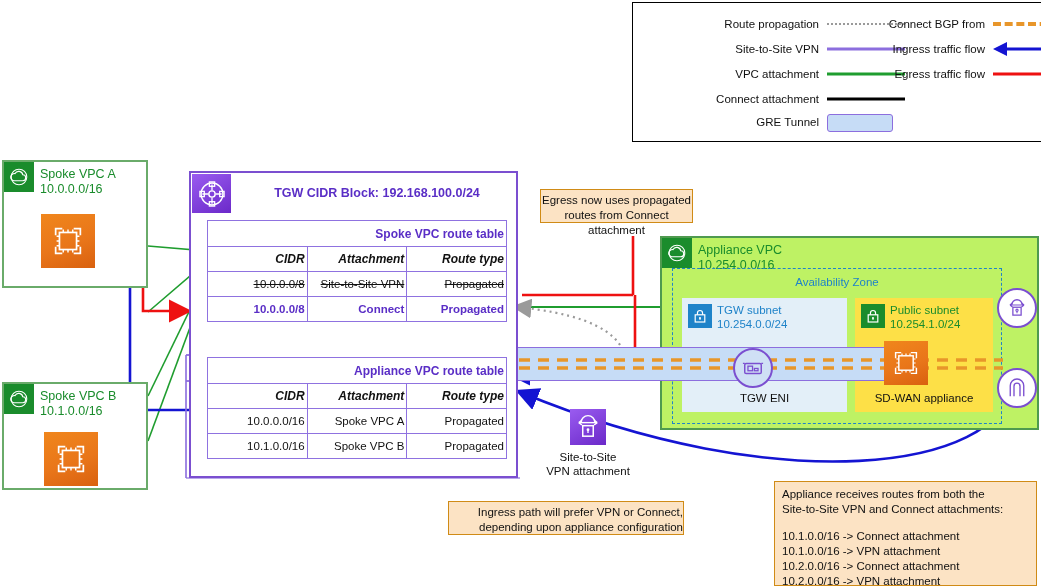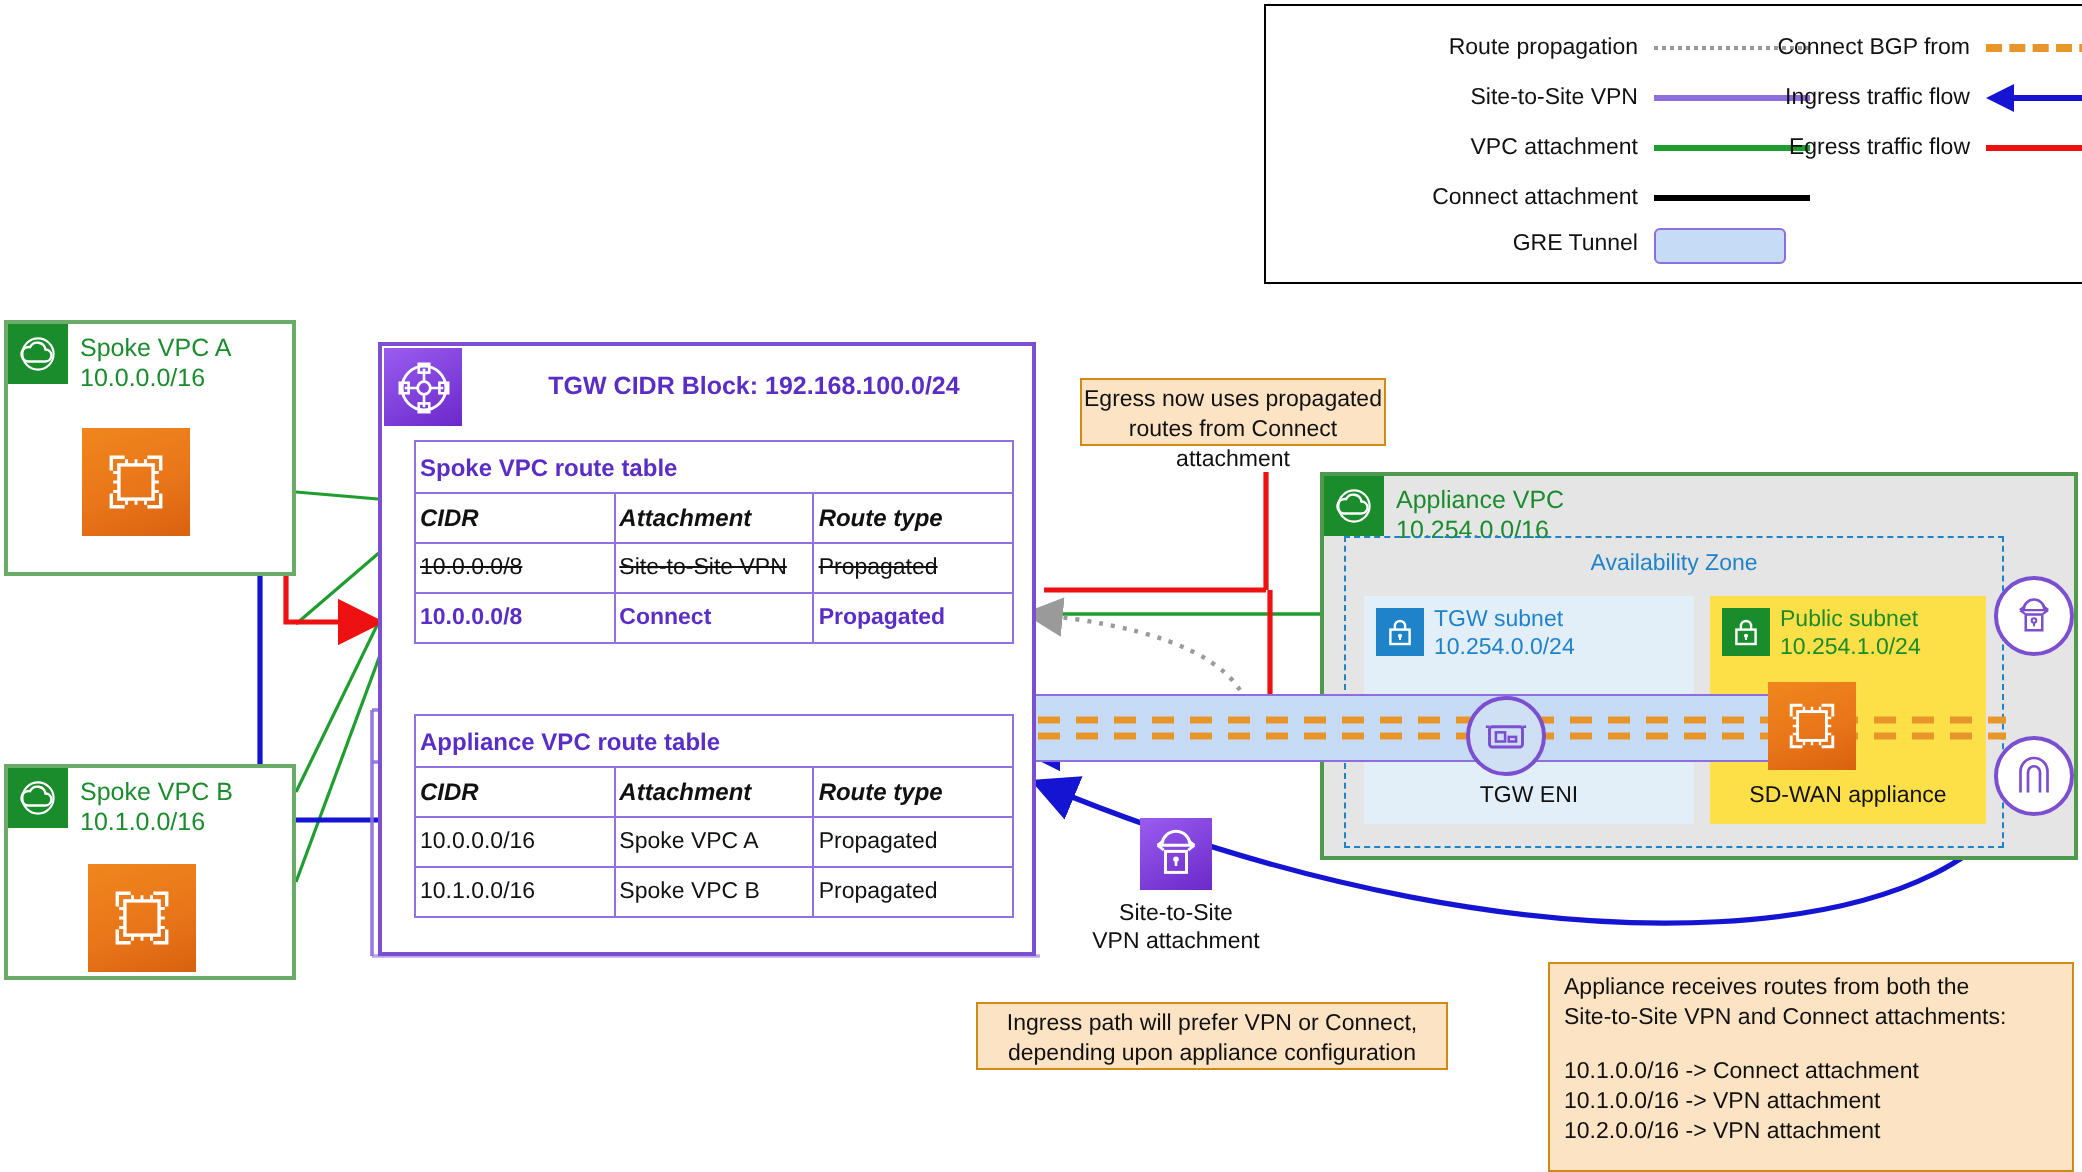--- a/index.html
+++ b/index.html
@@ -38,45 +38,45 @@
        display:flex;align-items:center;justify-content:center;}
 
   
   #tgwbox{left:189px;top:171px;width:329px;height:307px;border:2px solid #7b4fd0;background:#fff;box-sizing:border-box;}
   #tgw-icon{left:192px;top:174px;width:39px;height:39px;
     background:linear-gradient(150deg,#9a5cf0,#6b29c9);display:flex;align-items:center;justify-content:center;}
   #tgw-cidr{left:246px;top:186px;width:262px;text-align:center;color:#5a2ec6;font-weight:bold;font-size:12.5px;}
 
   
   table.rt{border-collapse:collapse;background:#fff;table-layout:fixed;}
-  table.rt td{border:1.5px solid #8f72e0;font-size:11.5px;text-align:left;height:24px;color:#111;padding:0 2px;}
+  table.rt td{border:1.5px solid #8f72e0;font-size:11.5px;text-align:right;height:24px;color:#111;padding:0 2px;}
   table.rt td.title{font-weight:bold;color:#5a2ec6;font-size:12px;height:25px;}
   table.rt td.hdr{font-style:italic;font-weight:bold;font-size:12px;color:#111;}
   table.rt td.strike{text-decoration:line-through;color:#111;}
   table.rt td.hl{color:#5a2ec6;font-weight:bold;}
 
   
-  #appvpc{left:660px;top:236px;width:379px;height:194px;border:2px solid #4f9a4f;background:#e5e5e5;box-sizing:border-box;}
+  #appvpc{left:660px;top:236px;width:379px;height:194px;border:2px solid #4f9a4f;background:#bef264;box-sizing:border-box;}
   #az{left:672px;top:268px;width:330px;height:156px;border:1.6px dashed #1f83c9;box-sizing:border-box;background:transparent;}
   #az-label{left:672px;top:276px;width:330px;text-align:center;color:#1f83c9;font-size:11.5px;}
   .subnet{position:absolute;box-sizing:border-box;}
   #tgwsub{left:682px;top:298px;width:165px;height:114px;background:#e3eff8;}
   #pubsub{left:855px;top:298px;width:138px;height:114px;background:#fde047;}
   .sn-ico{position:absolute;left:6px;top:6px;width:24px;height:24px;display:flex;align-items:center;justify-content:center;}
   .sn-title{position:absolute;left:35px;top:5px;font-size:11.5px;line-height:14px;white-space:nowrap;}
   .sn-foot{position:absolute;bottom:8px;left:0;width:100%;text-align:center;font-size:11.5px;color:#111;margin-top:40px;}
 
   
   #gre{left:505px;top:347px;width:392px;height:34px;background:#c6dcf6;border:1.5px solid #8c6ede;border-radius:7px;box-sizing:border-box;}
 
   
   .callout{position:absolute;background:#fce3c4;border:1.5px solid #d08b16;box-sizing:border-box;
            font-size:11.5px;color:#111;line-height:15px;}
   #co-egress{left:540px;top:189px;width:153px;height:34px;text-align:center;padding-top:3px;}
-  #co-ingress{left:488px;top:501px;width:236px;height:34px;text-align:center;padding-top:3px;}
+  #co-ingress{left:448px;top:501px;width:236px;height:34px;text-align:right;padding-top:3px;}
   #co-routes{left:774px;top:481px;width:263px;height:105px;padding:5px 7px;text-align:left;}
 
   
   #vpnatt{left:570px;top:409px;width:36px;height:36px;background:linear-gradient(150deg,#9a5cf0,#6b29c9);
           display:flex;align-items:center;justify-content:center;}
   #vpnatt-lbl{left:528px;top:450px;width:120px;text-align:center;font-size:11.5px;line-height:14px;color:#111;}
 
   
   .circ{position:absolute;border-radius:50%;border:2px solid #7b4fd0;background:#fff;
         display:flex;align-items:center;justify-content:center;}
@@ -392,14 +392,15 @@
   <div>Ingress path will prefer VPN or Connect,</div>
   <div>depending upon appliance configuration</div>
 </div>
 
 <div class="callout" id="co-routes" style="z-index:44;">
   <div>Appliance receives routes from both the</div>
   <div>Site-to-Site VPN and Connect attachments:</div>
   <div style="height:12px;"></div>
   <div>10.1.0.0/16 -&gt; Connect attachment</div>
   <div>10.1.0.0/16 -&gt; VPN attachment</div>
+  <div>10.2.0.0/16 -&gt; Connect attachment</div>
   <div>10.2.0.0/16 -&gt; VPN attachment</div>
 </div>
 
 </body></html>

